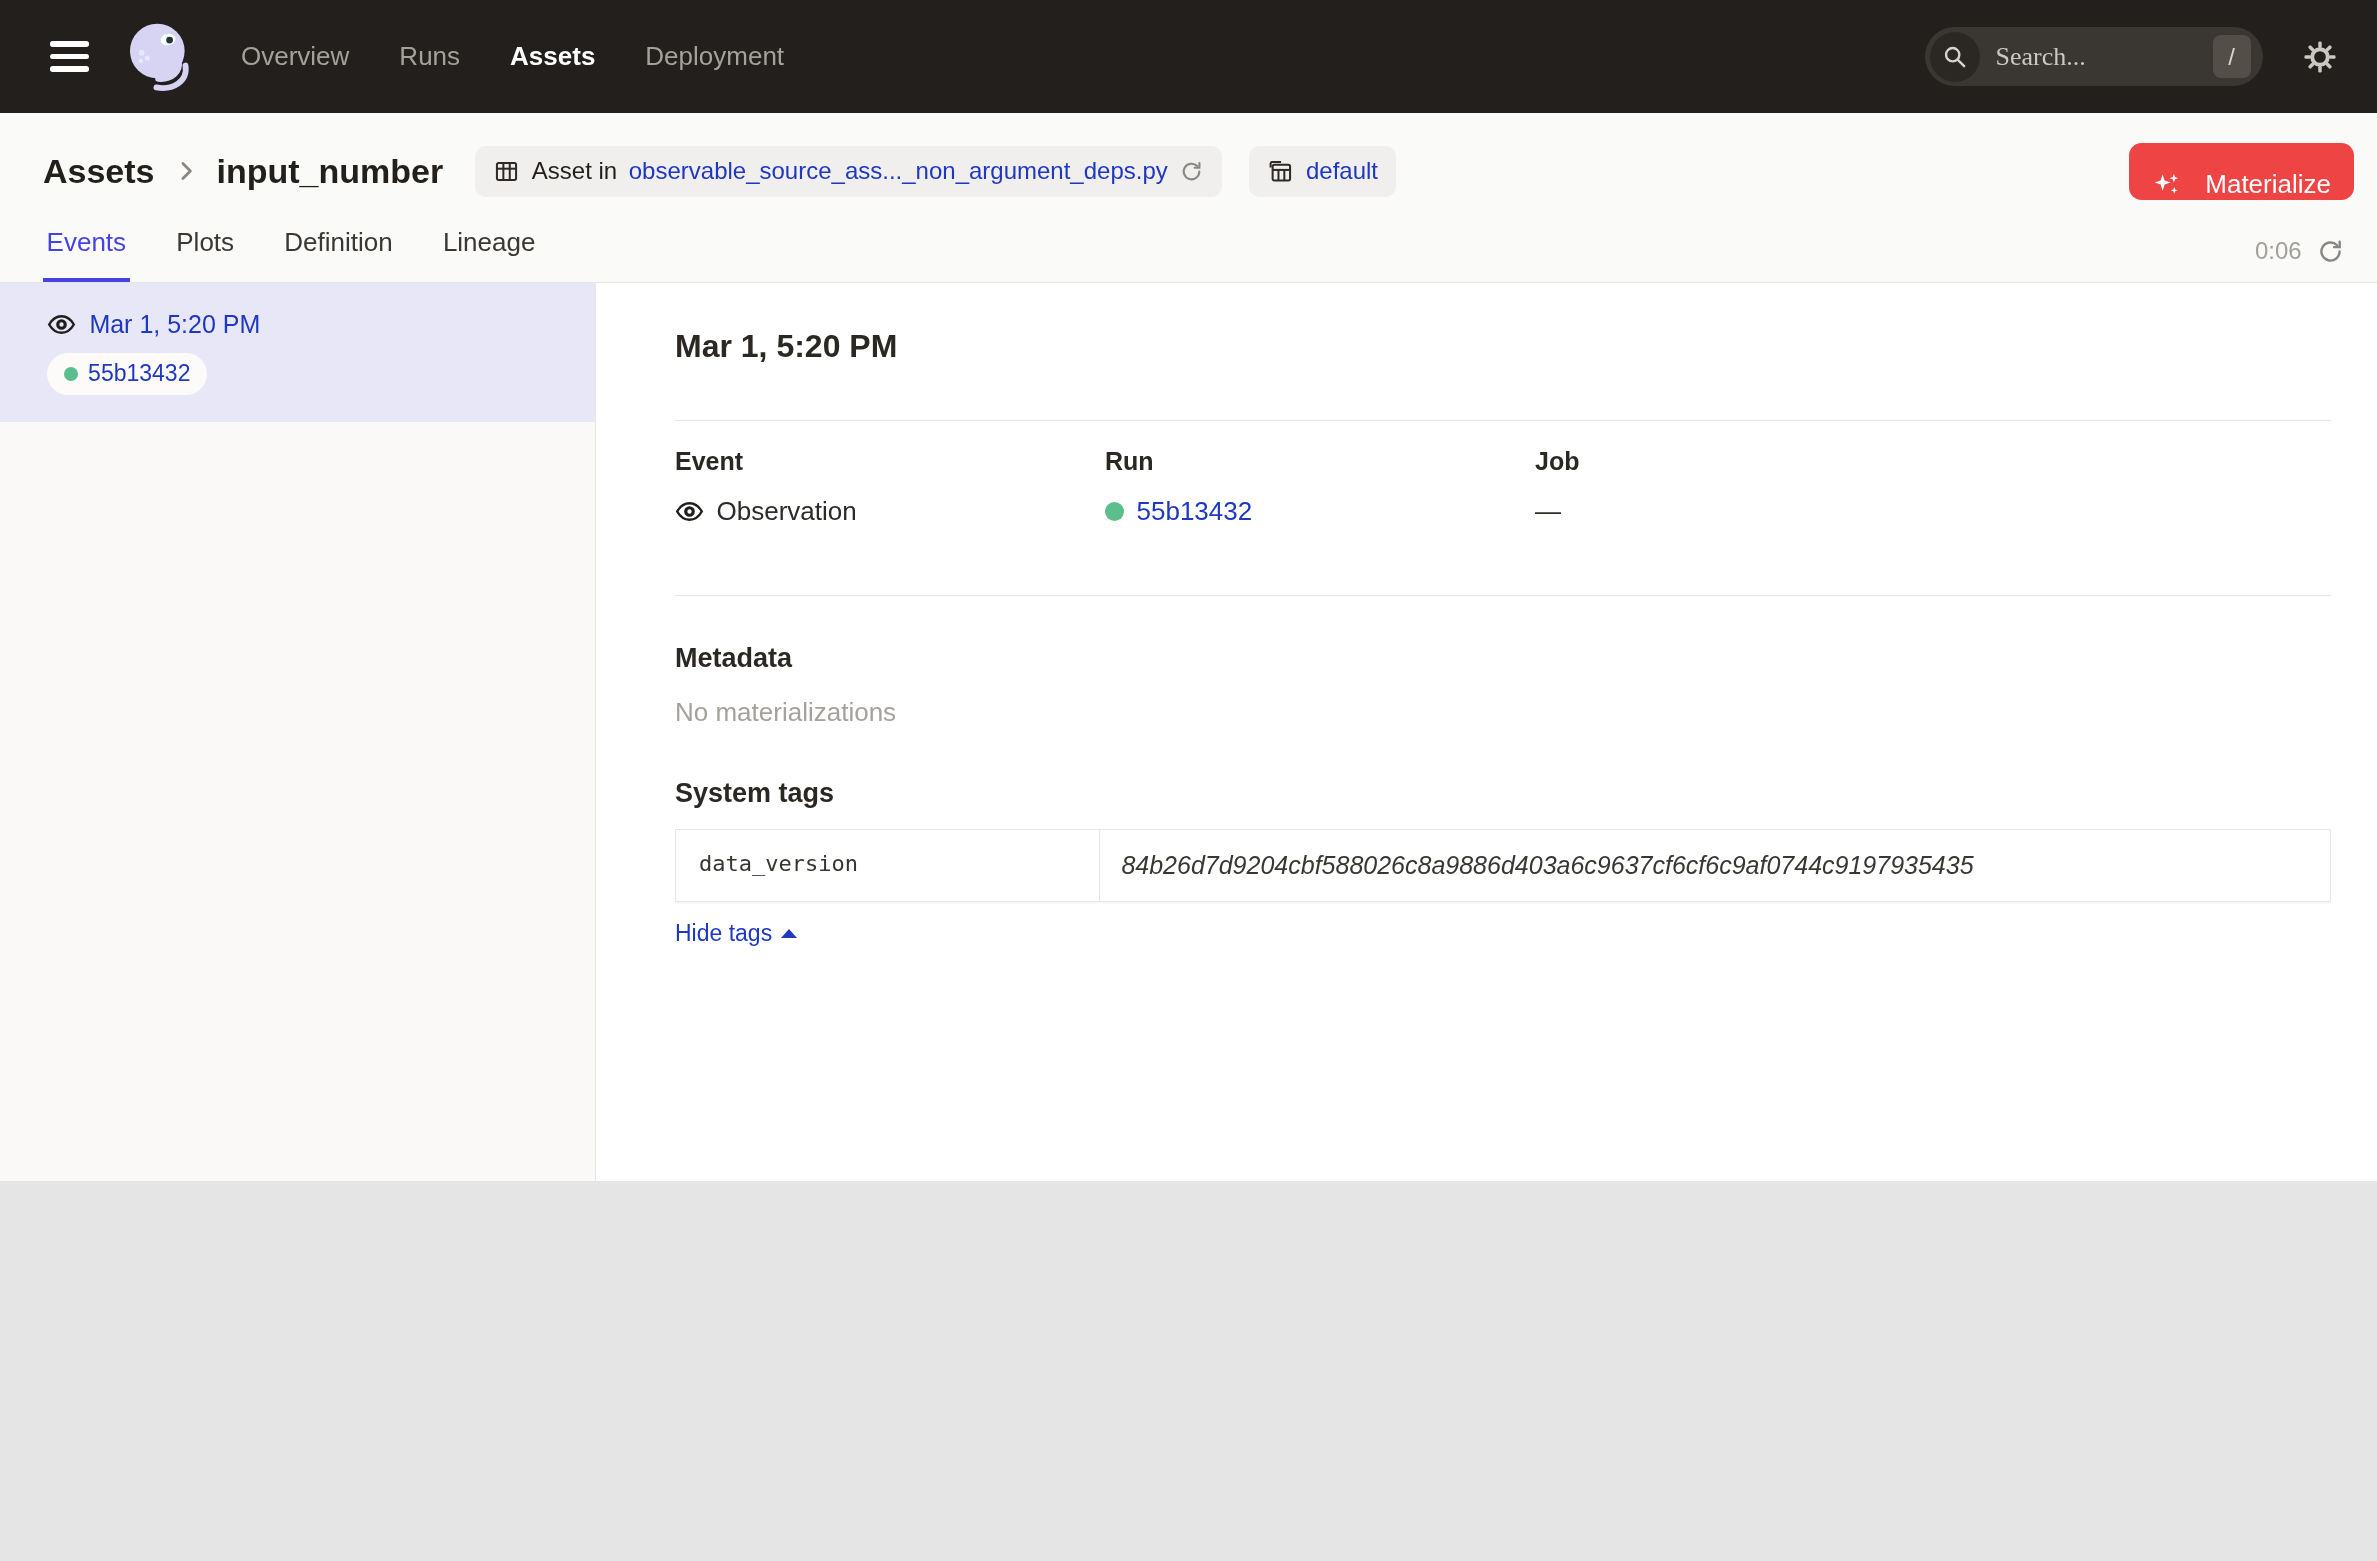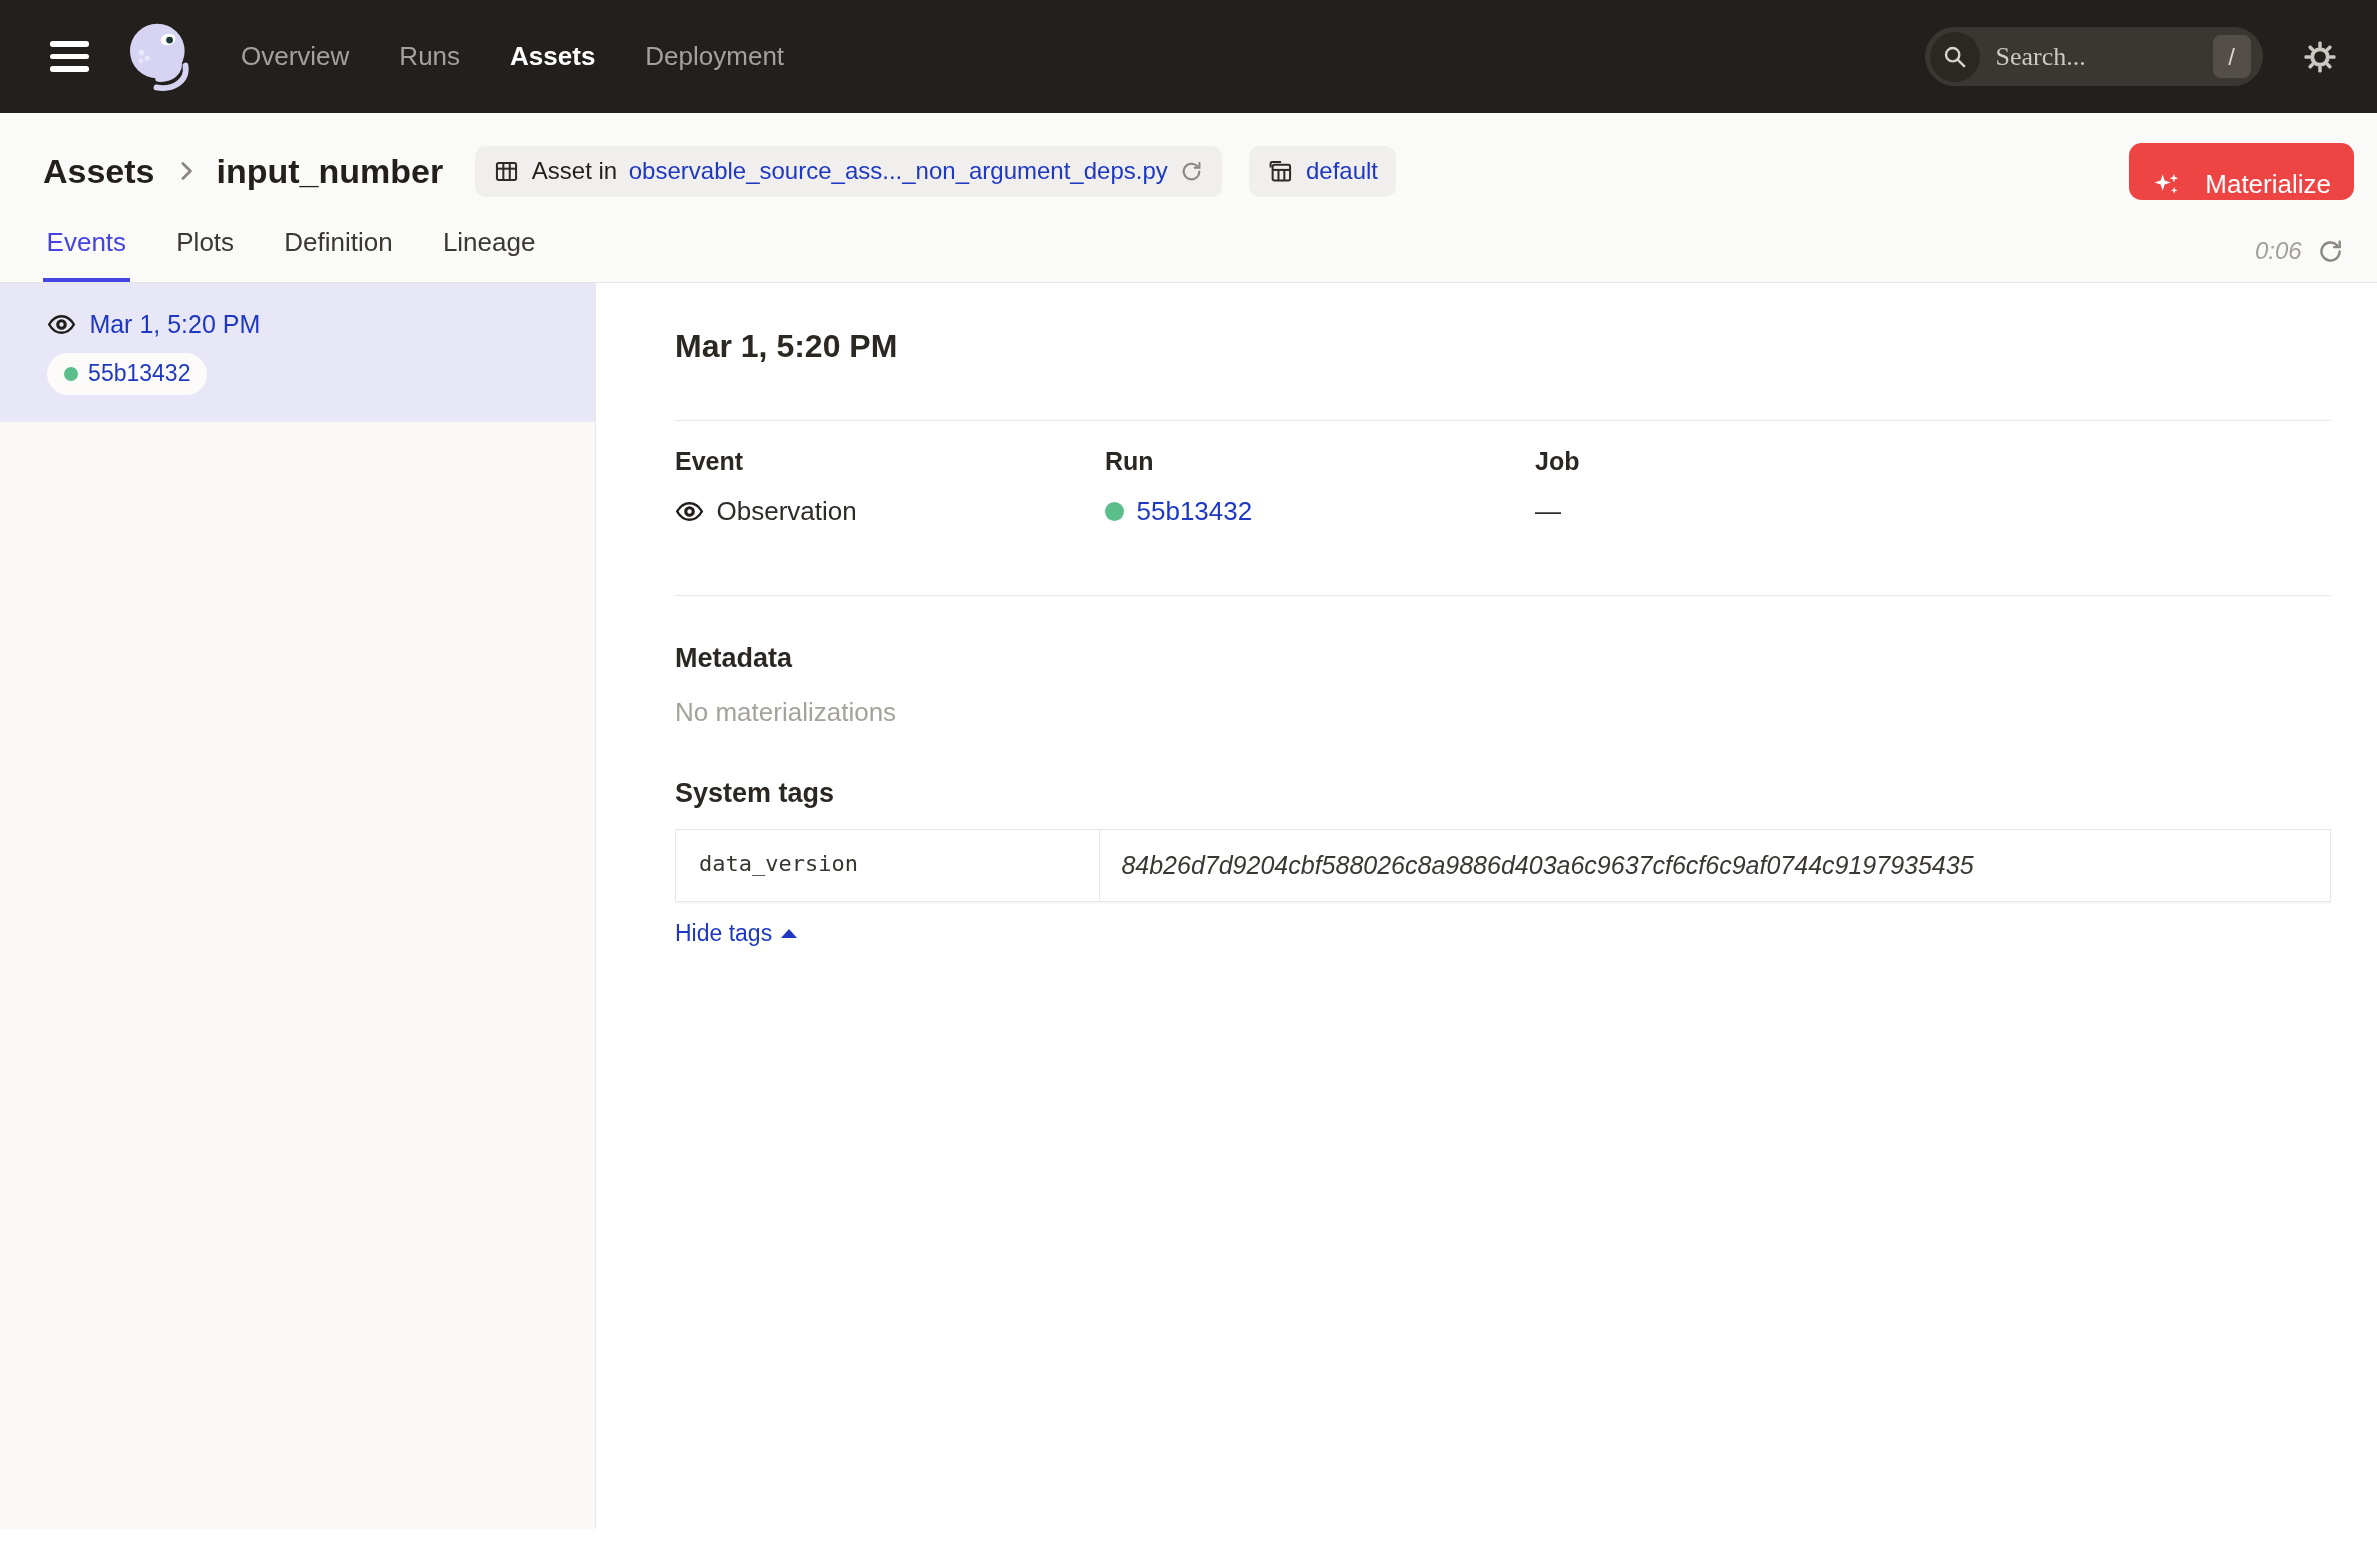--- a/index.html
+++ b/index.html
@@ -1,19 +1,19 @@
 <!DOCTYPE html>
 <html style="font-size:14.3px"><head>
 <meta charset="utf-8">
 <style>
   * { box-sizing: border-box; margin: 0; padding: 0; }
   html,body { background:#e5e5e5; }
   .screen {
     position: relative;
-    width: 2377px; height: 1561px;
+    width: 2377px; height: 1181px;
     background: #ffffff;
     font-family: "Liberation Sans", sans-serif;
     color: #231f1b;
     overflow: hidden;
   }
 
   
   .topnav {
     height: 113px; background: #221f1c;
     display: flex; align-items: center;
@@ -82,21 +82,21 @@
     border-bottom: 0.9px solid #e6e5e2;
   }
   .tab {
     font-size: 26px; font-weight: 500; color: #3b3732;
     padding: 0 3.6px 19.6px 3.6px; margin-right: 43px;
     border-bottom: 4.5px solid transparent; cursor: pointer;
   }
   .tab.active { color: #4543e4; border-bottom-color: #4543e4; }
   .tabs-spacer { flex: 1; }
   .timer-wrap { display: flex; align-items: center; gap: 14.3px; padding-bottom: 16px; }
-  .timer { font-size: 24px; color: #a3a09b; font-style: italic; }
+  .timer { font-size: 24px; color: #a3a09b; }
   .timer-refresh { display:flex; cursor:pointer; color:#8a8781; }
 
   
   .content { display: flex; height: 1246px; gap: 36px; }
   .sidebar {
     width: 596px; flex: none; background: #faf9f7;
     border-right: 0.9px solid #e8e7e4;
   }
   .event-item {
     background: #e7e7f7; padding: 27px 0 27px 47px; cursor: pointer;

